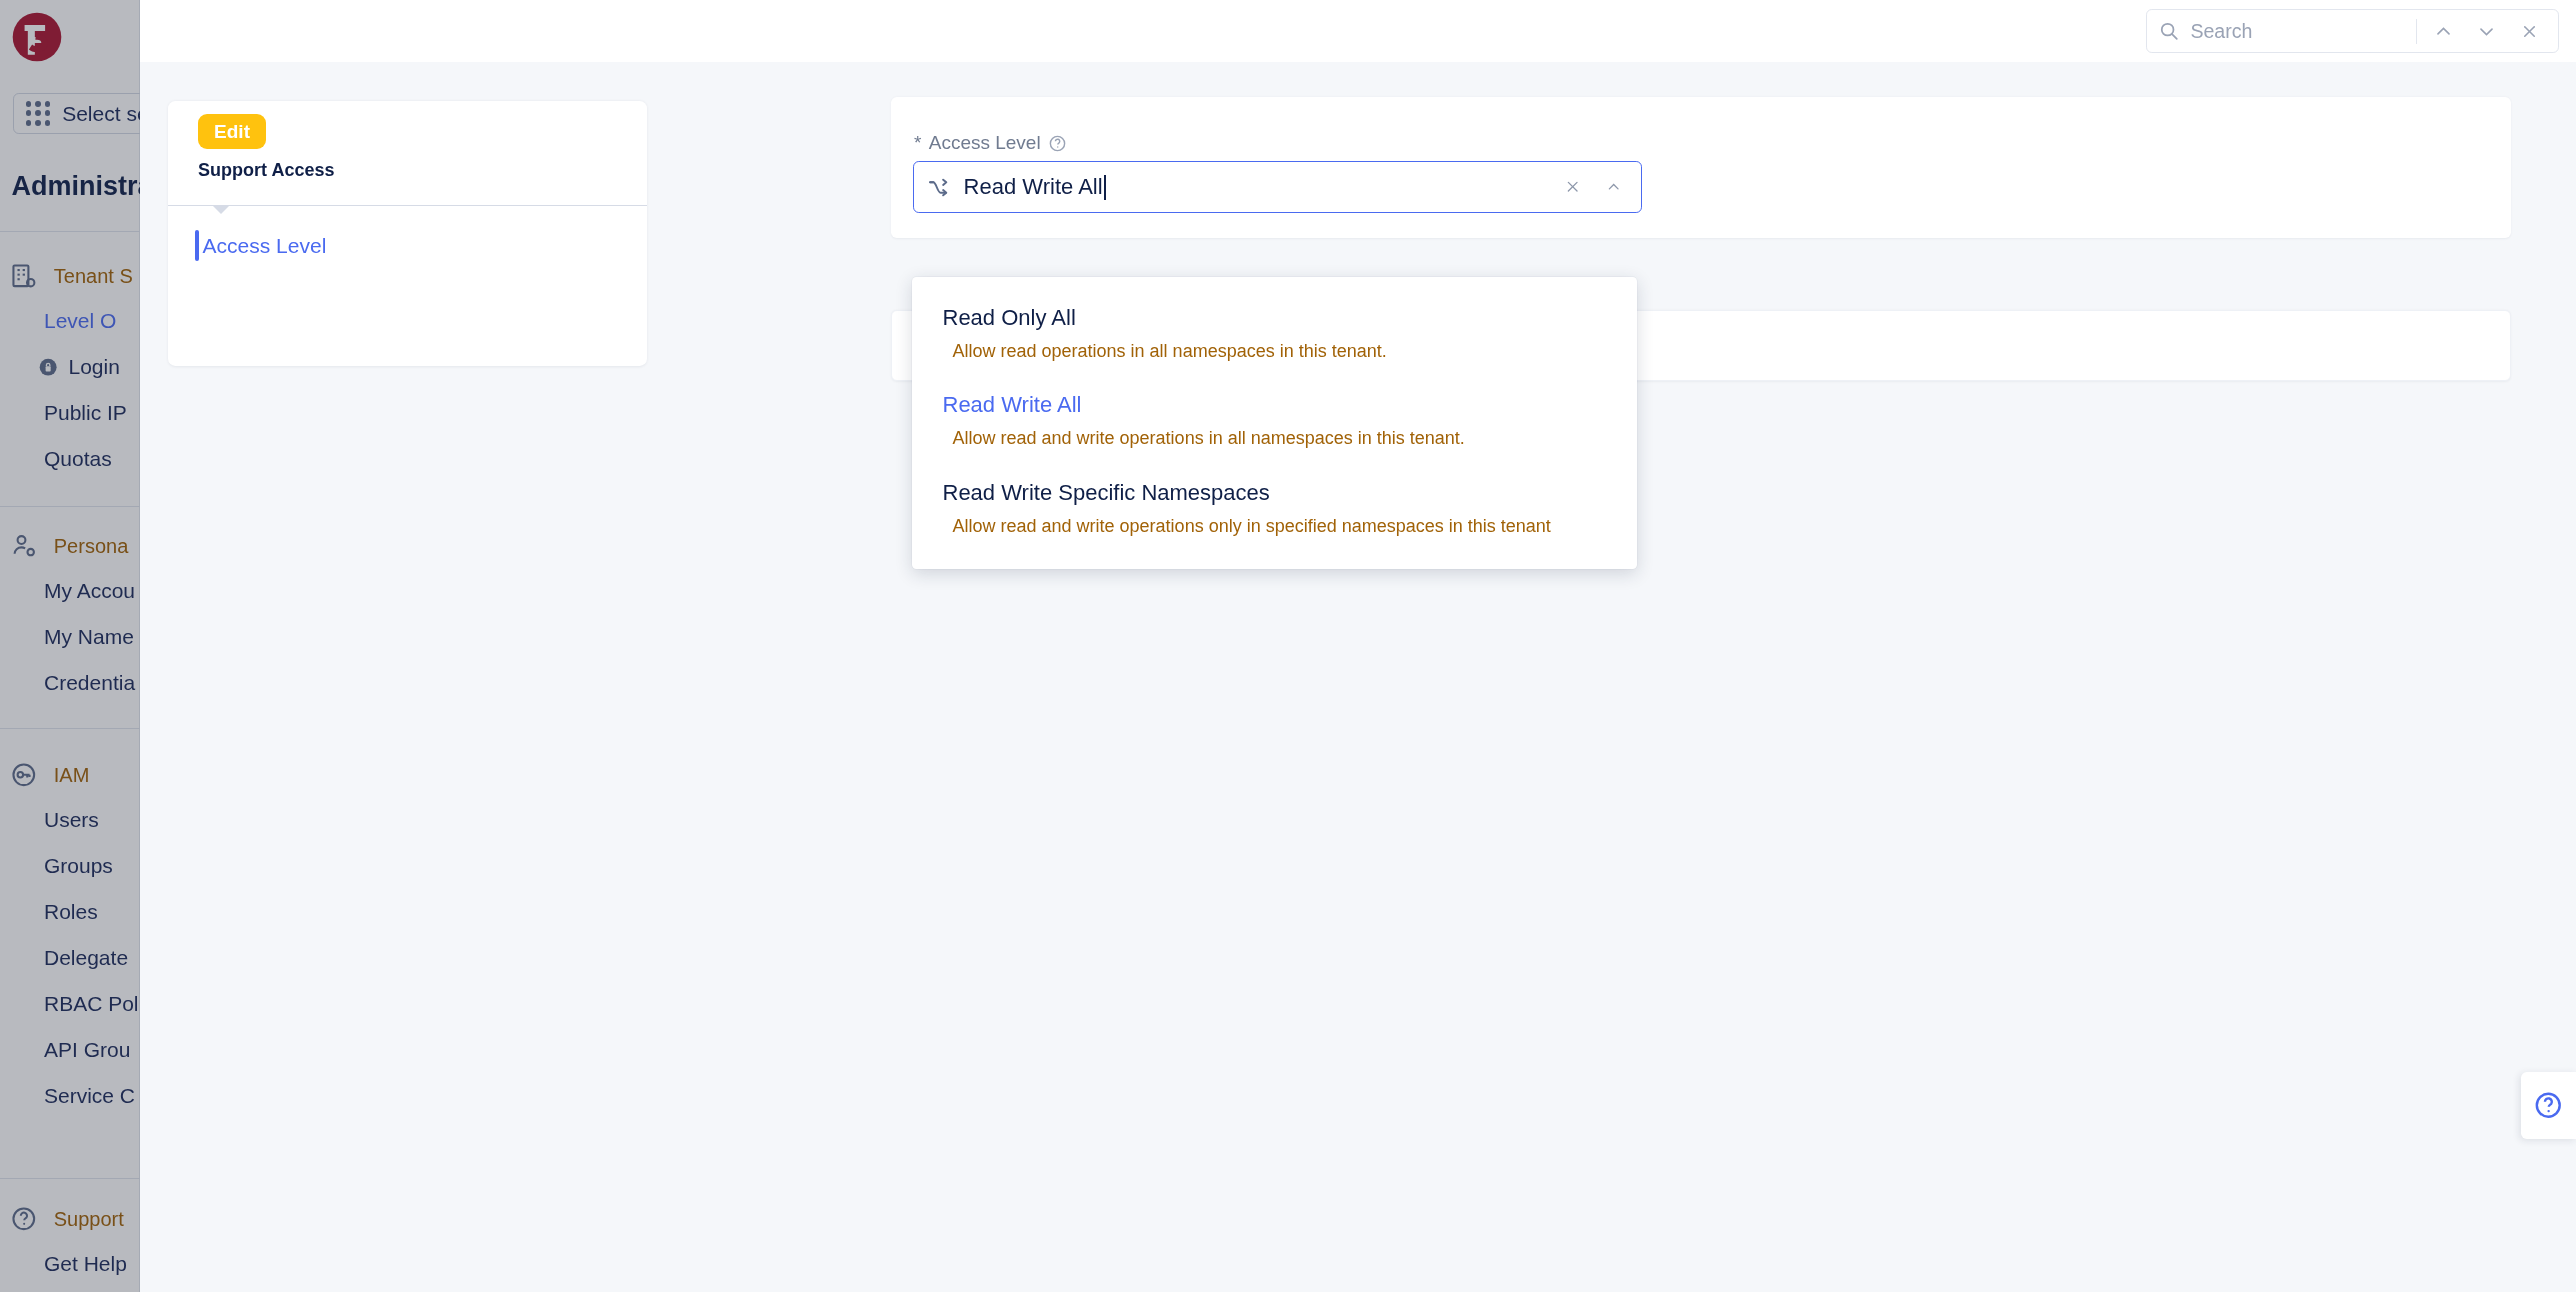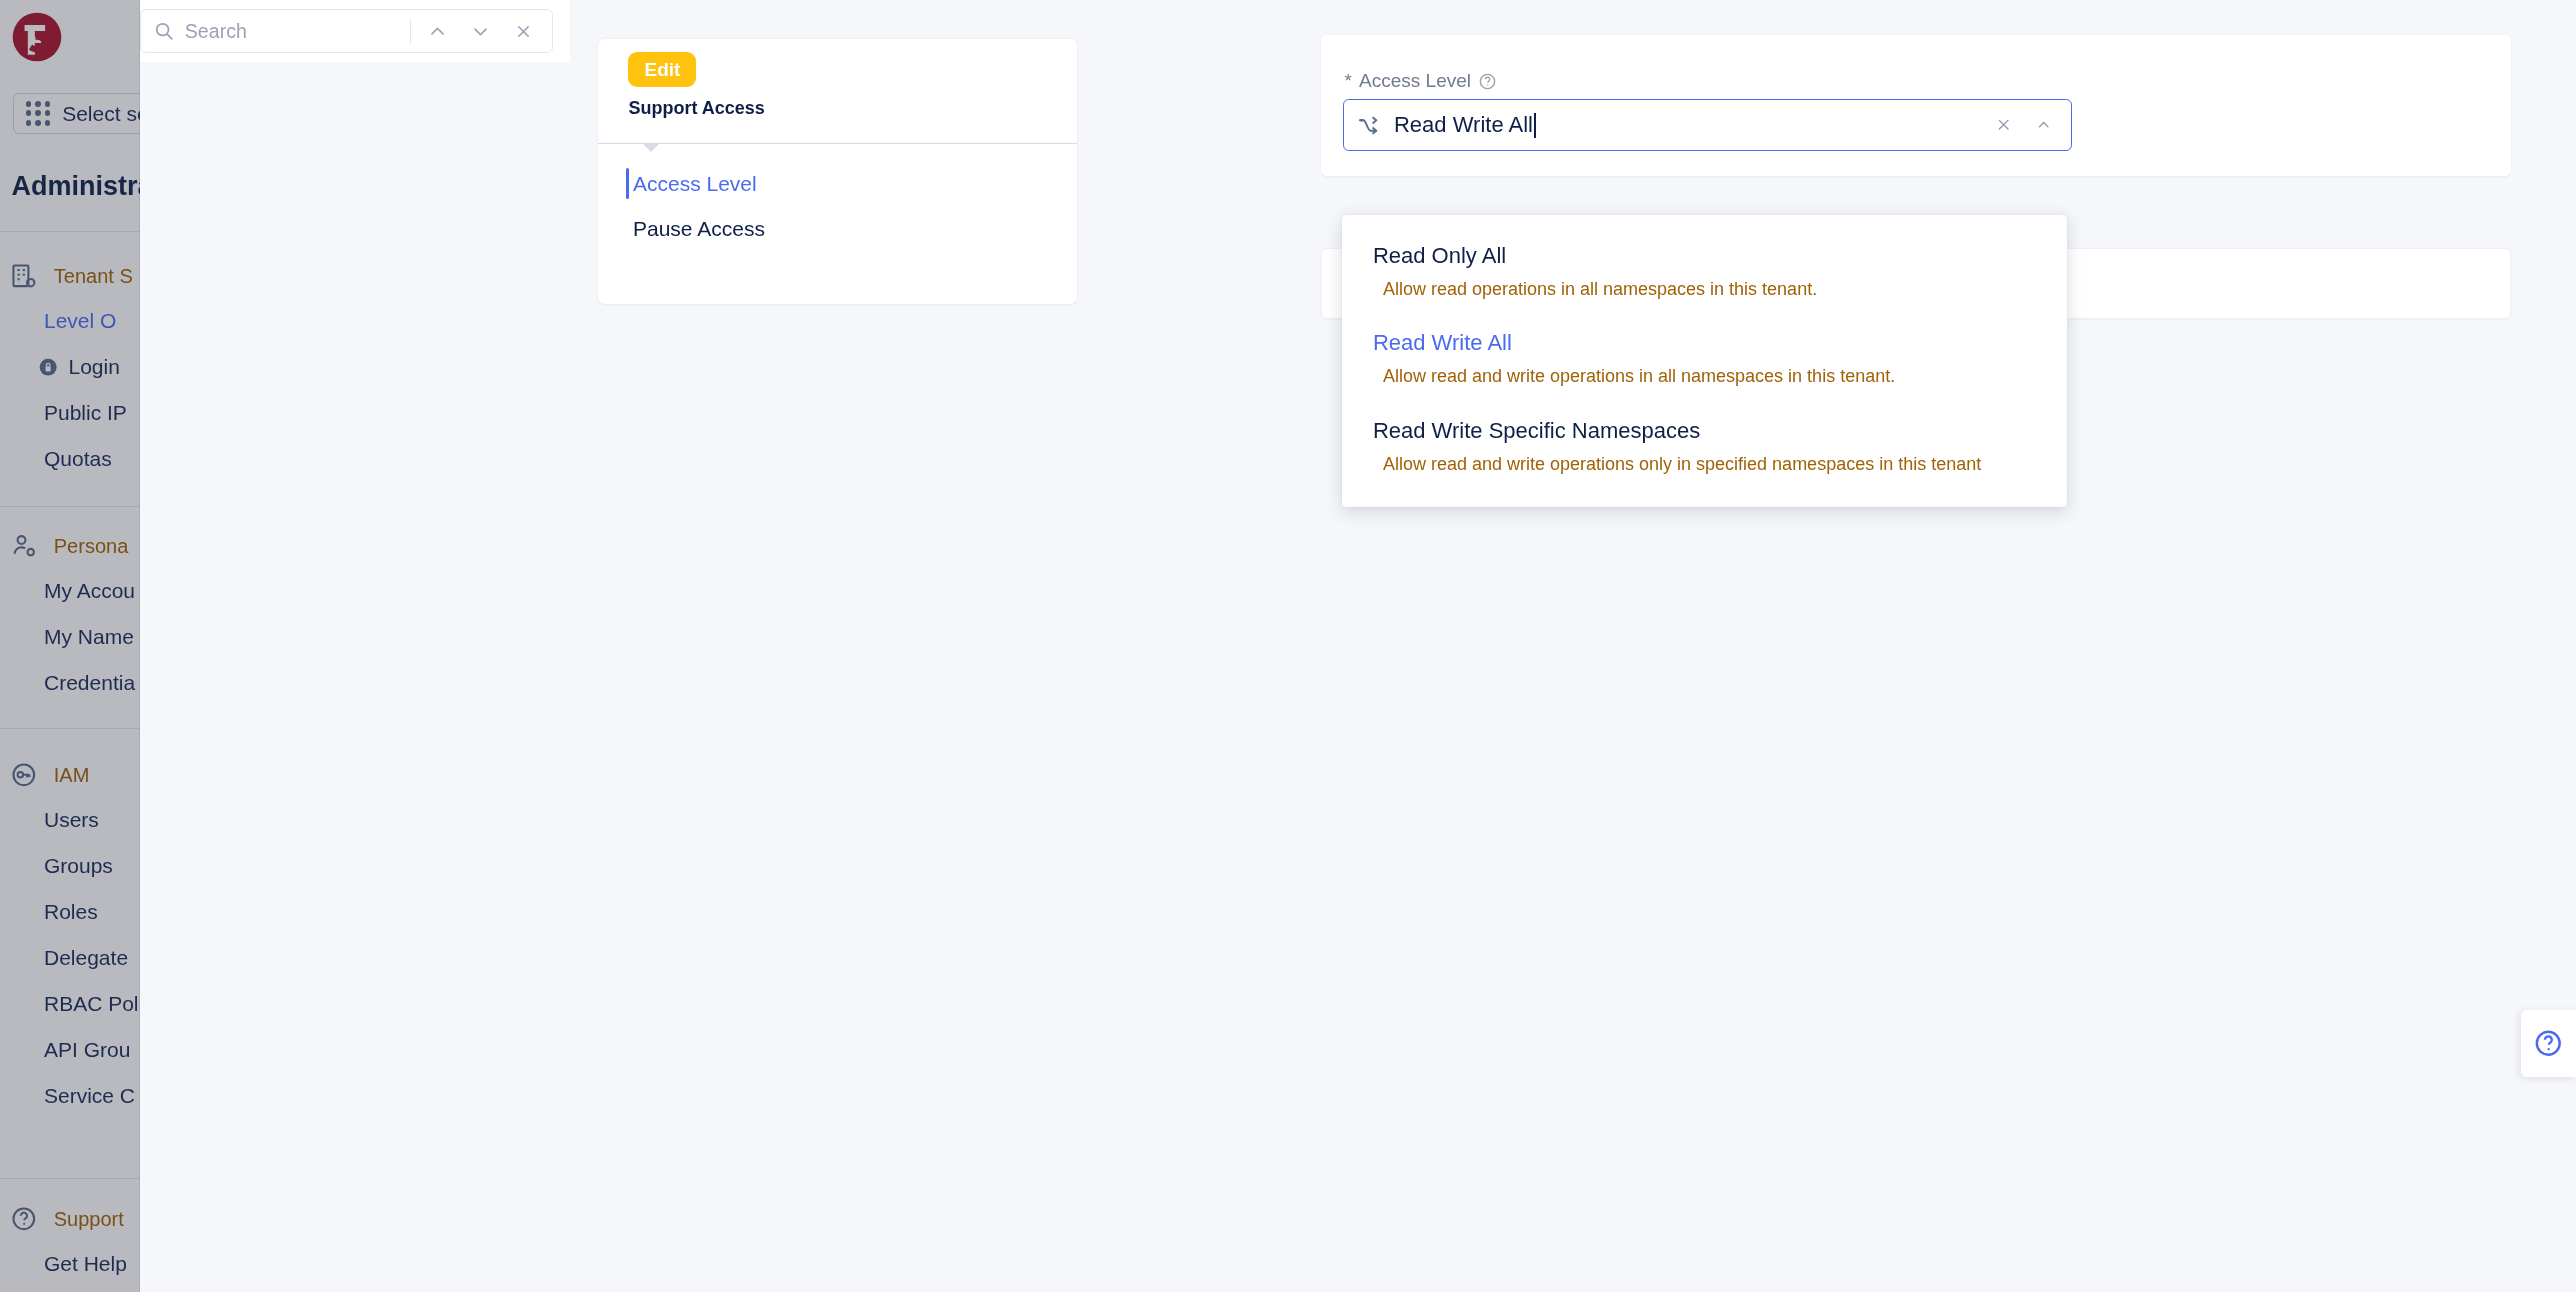--- a/index.html
+++ b/index.html
@@ -69,21 +69,21 @@
     position: absolute; left: 0; top: 0; width: 140px; height: 1292px;
     background: rgba(40,45,60,0.33);
     pointer-events: none;
   }
 
   
   #modal {
     position: absolute; left: 140px; top: 0;
     width: 2436px; height: 1292px;
     background: #f5f7fa;
-    display: flex; flex-direction: row;
+    display: flex; flex-direction: column;
   }
 
   
   #modal-header {
     height: 62px; background: #ffffff; flex: none;
     display: flex; align-items: center; justify-content: flex-end;
     padding-right: 17.4px;
   }
   .search-box {
     width: 413px; height: 44px;
@@ -410,23 +410,20 @@
 
     <div id="step-panel">
       <span class="edit-badge">Edit</span>
       <span class="step-panel-title">Support Access</span>
       <div class="step-panel-rule"></div>
       <div class="step-caret"></div>
       <div class="step-list">
         <div class="step-item active">
           <span>Access Level</span>
         </div>
-        <div class="step-item">
-          <span>Pause Access</span>
-        </div>
       </div>
     </div>
 
     <div id="form-card">
       <div class="field-label">
         <span class="req-star">*</span>
         <span>Access Level</span>
         <span class="help-ic">
           <svg viewBox="0 0 24 24" fill="none" stroke="currentColor" stroke-width="1.8">
             <circle cx="12" cy="12" r="9"></circle>

